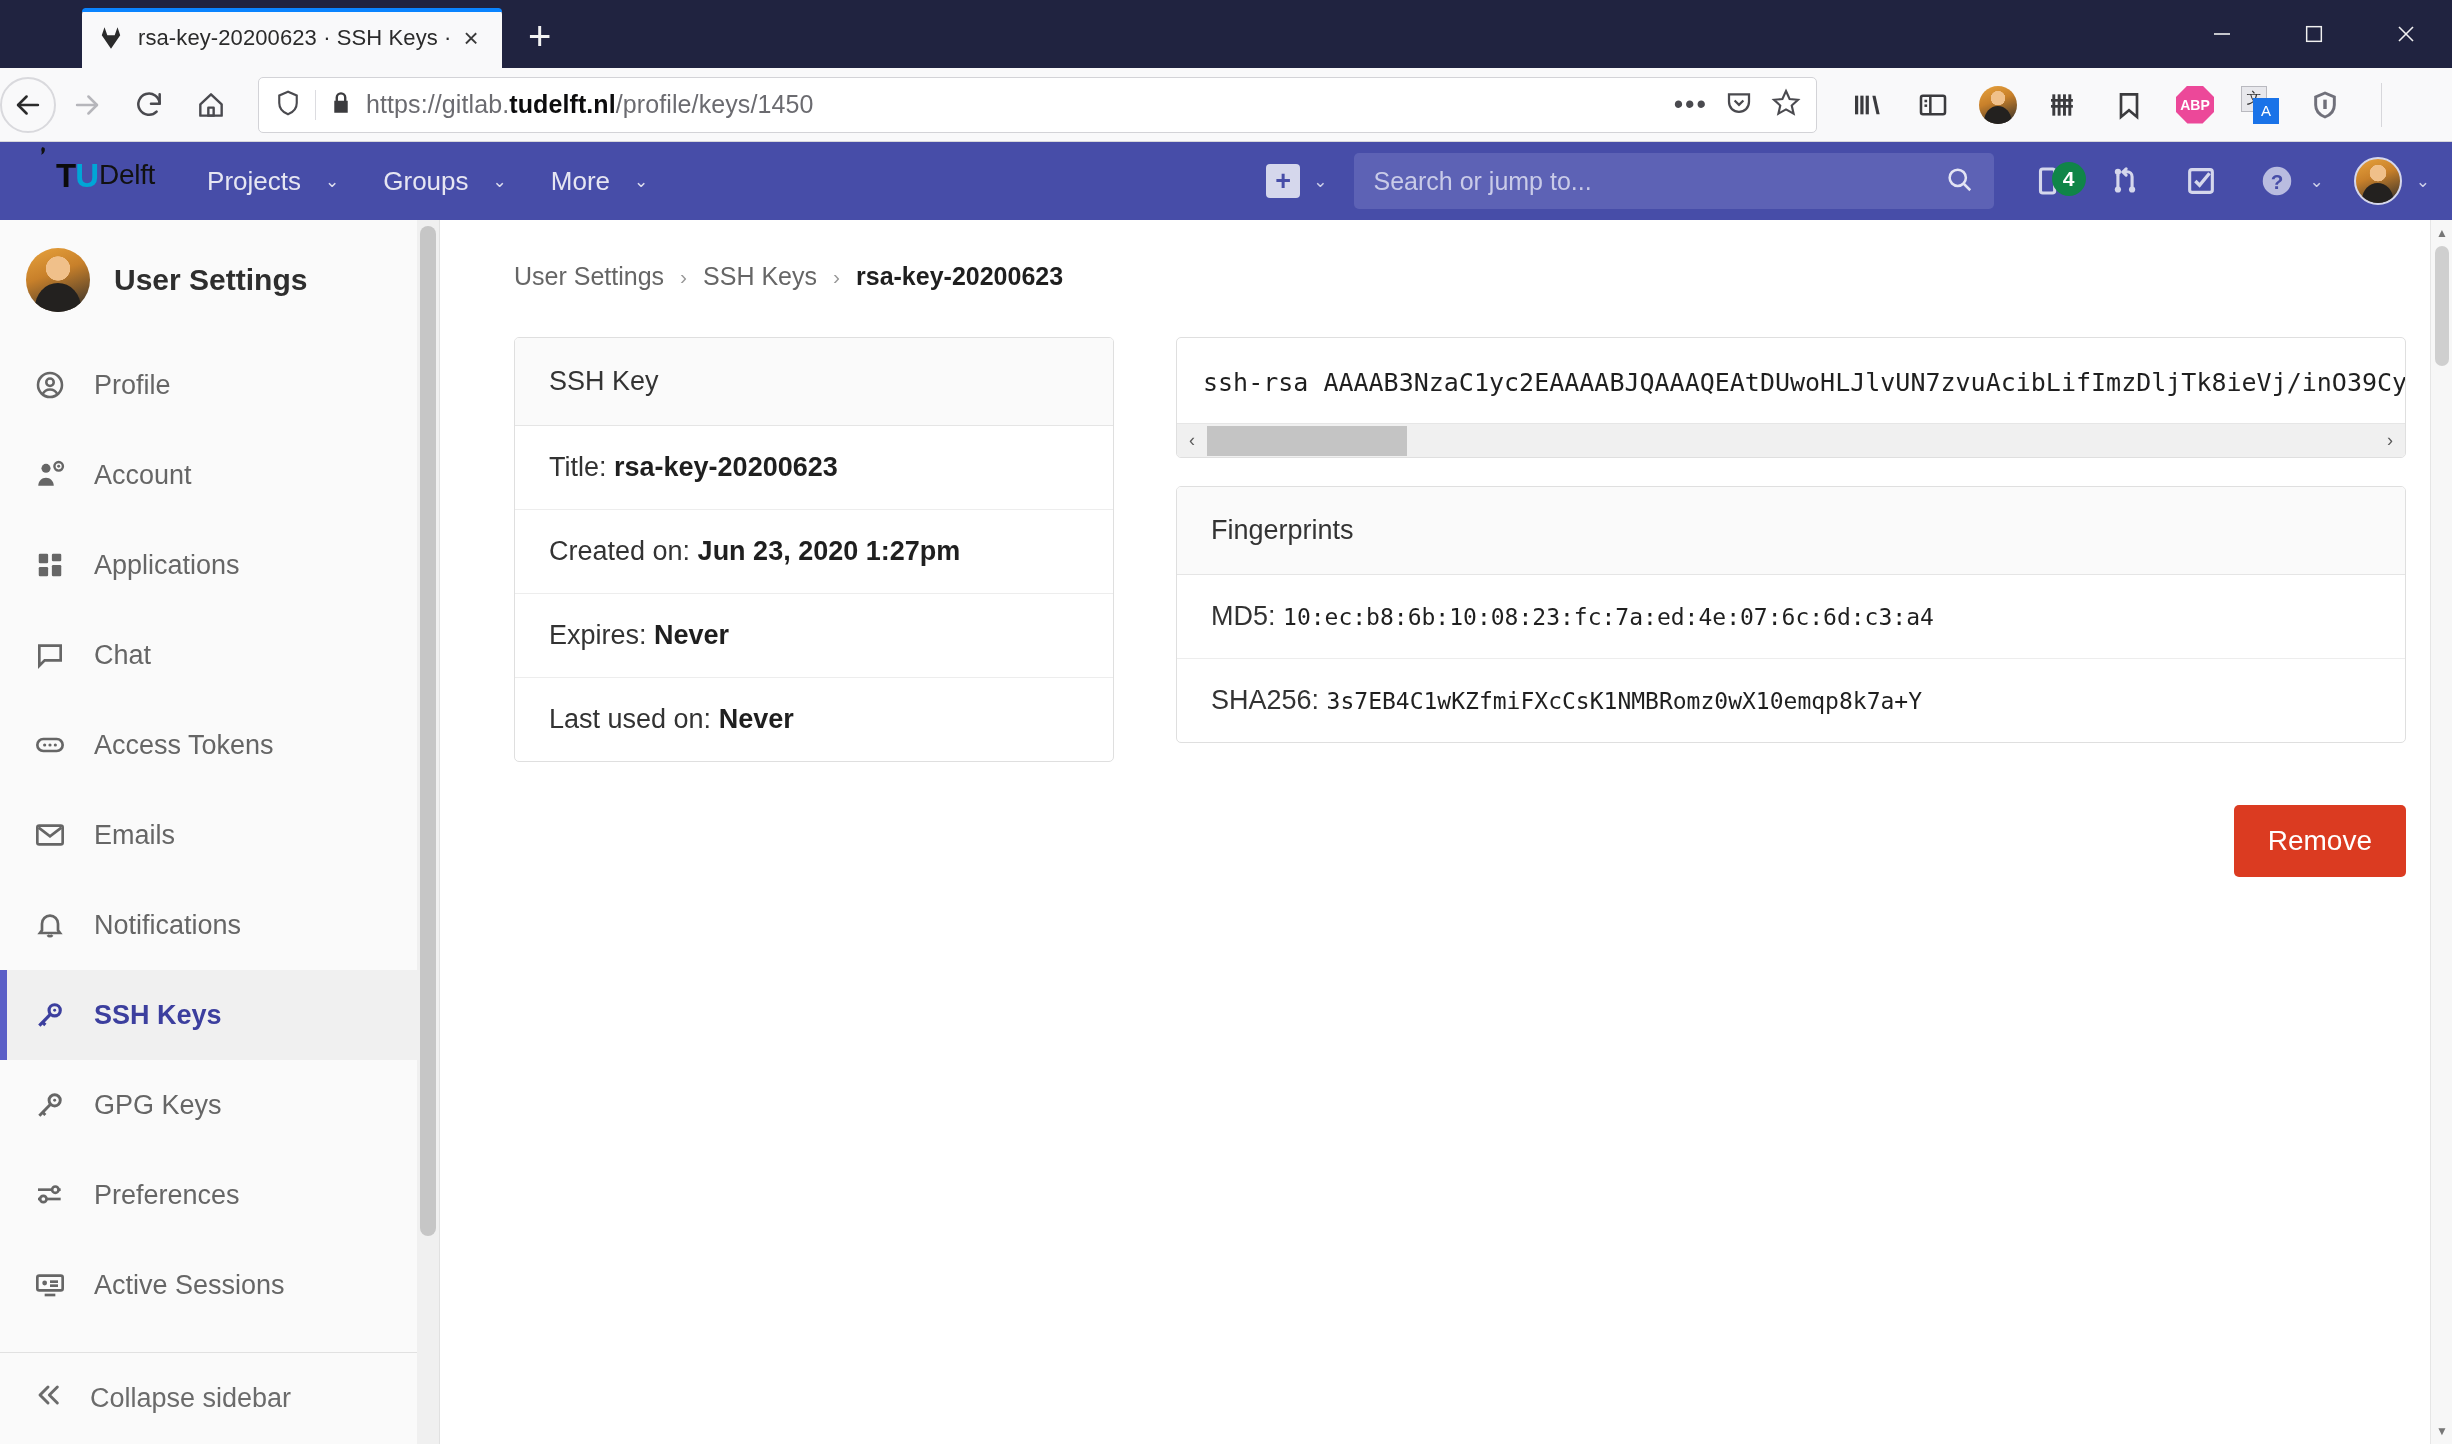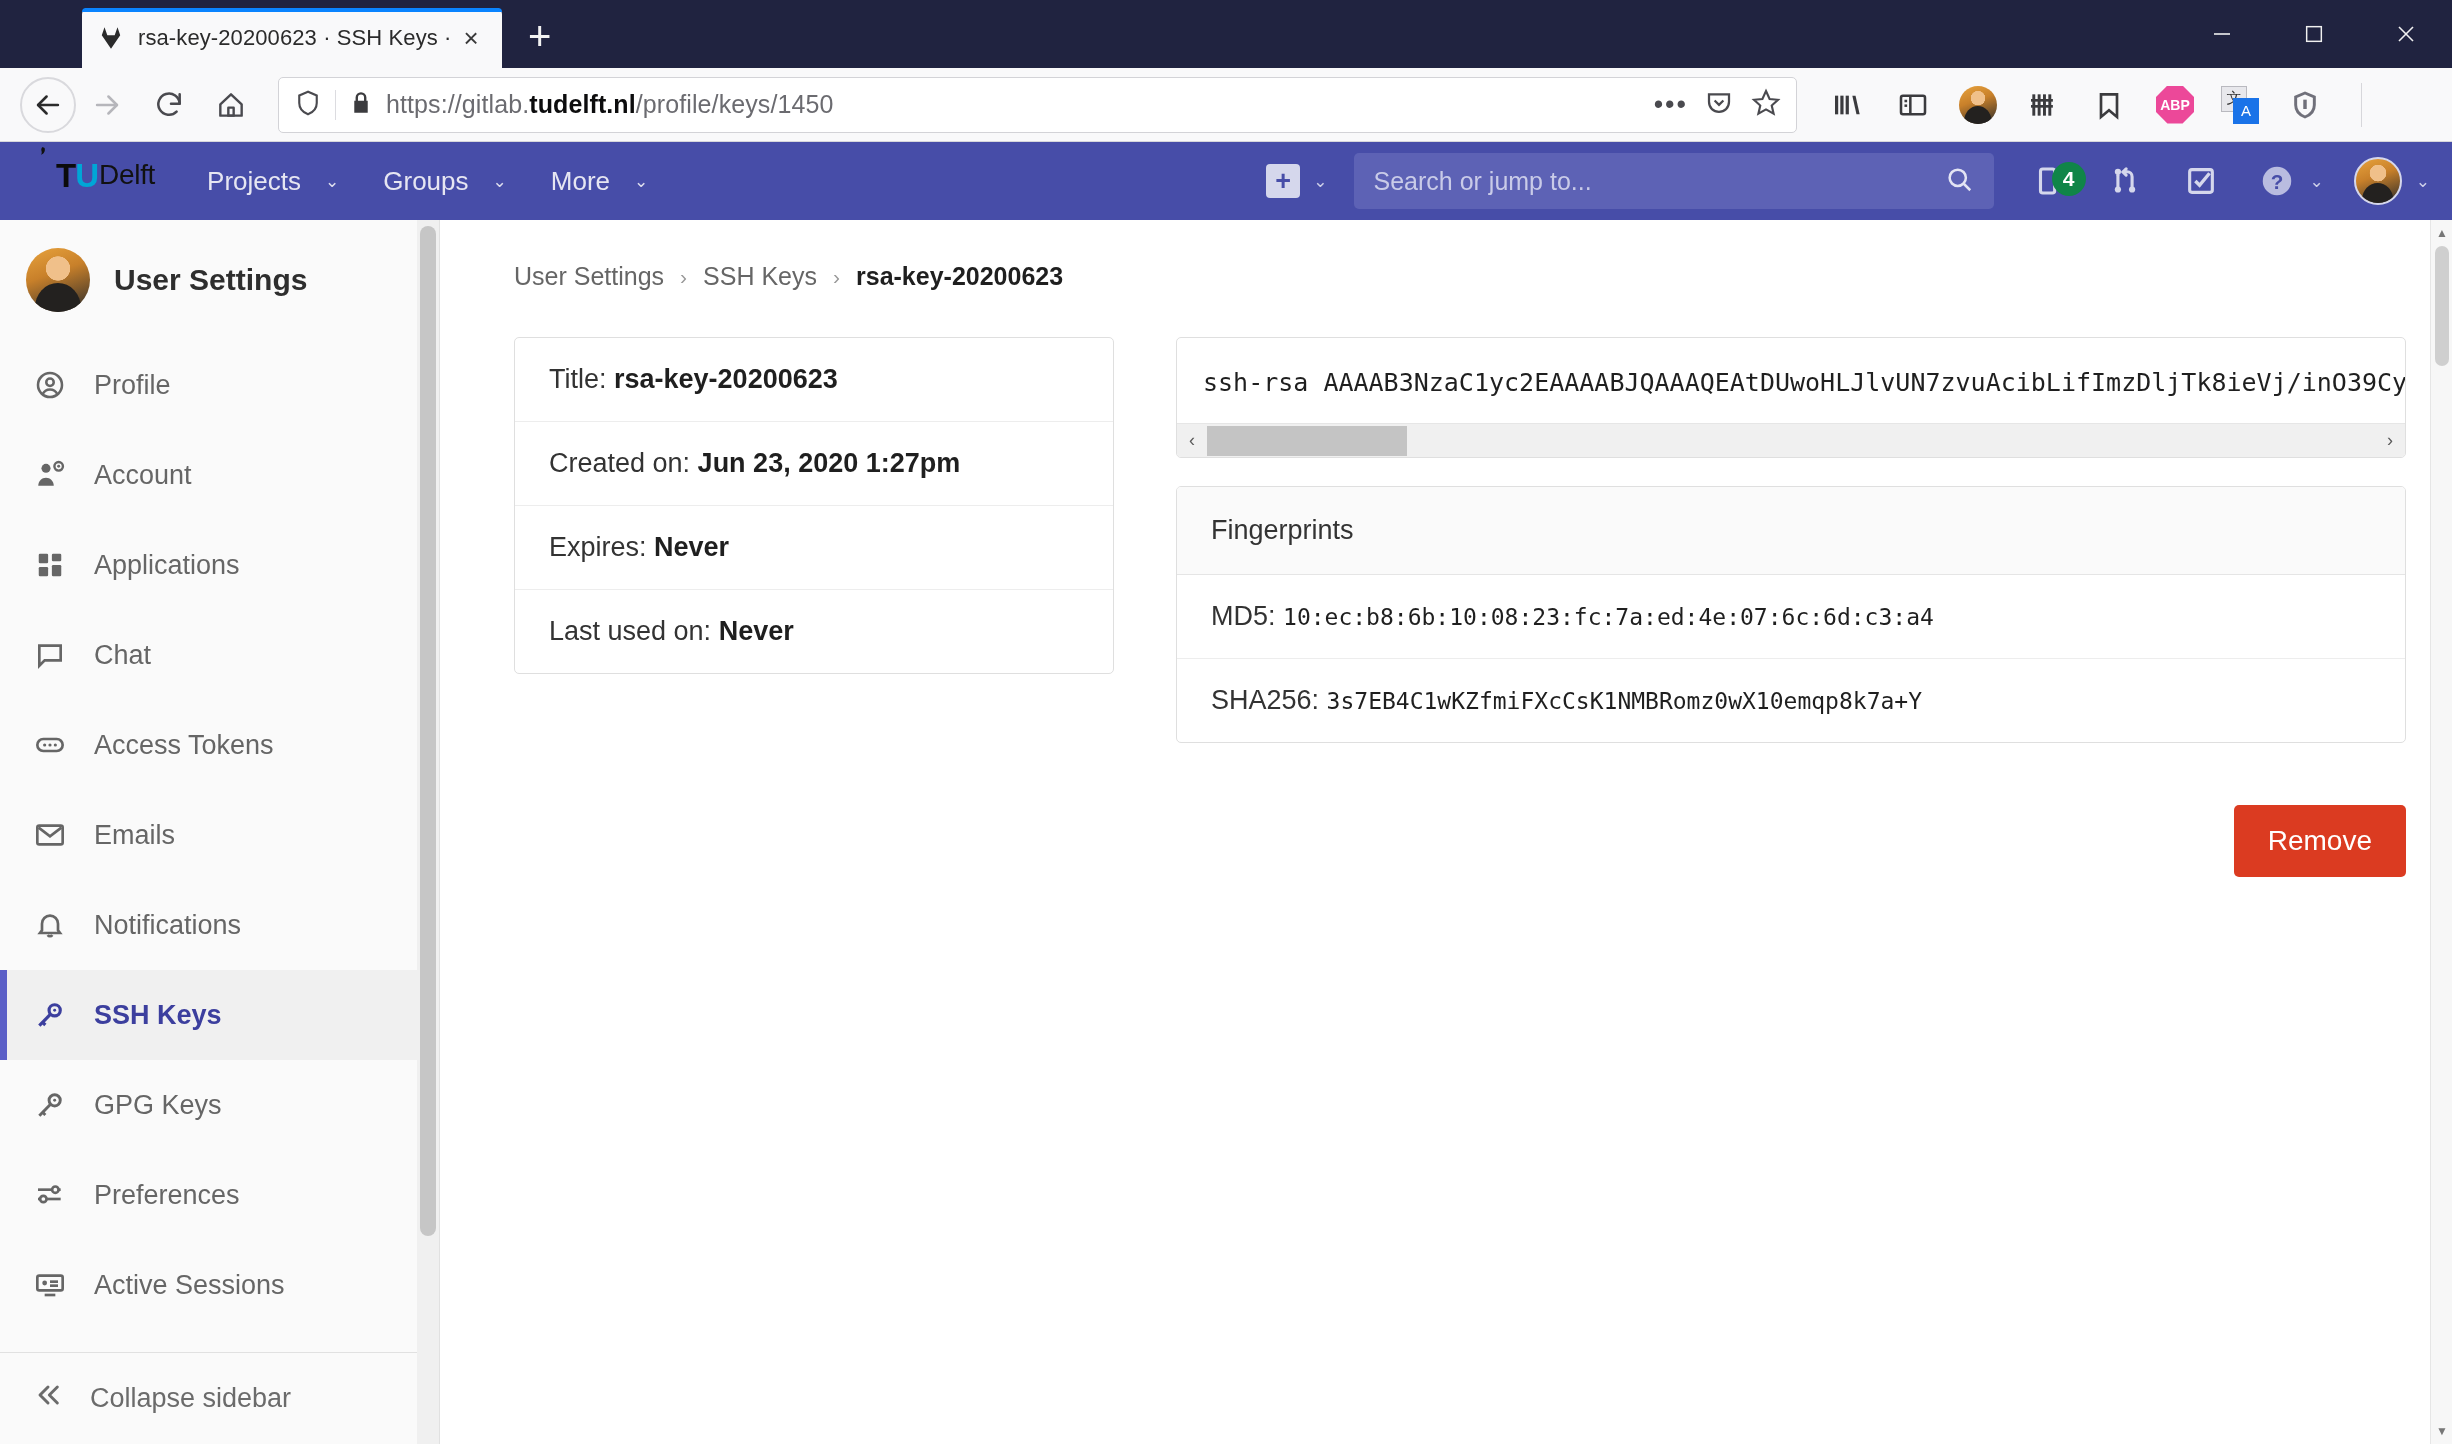--- a/index.html
+++ b/index.html
@@ -42,21 +42,21 @@
   .wincontrols {
     position: absolute; right: 0; top: 0; height: 68px; display: flex; align-items: center;
   }
   .wc { width: 92px; height: 68px; display: flex; align-items: center; justify-content: center;
         color: #f0f0f0; font-size: 24px; }
   .wc svg { display:block; }
 
   
   .navbar {
     height: 74px; flex: 0 0 74px; background: #f9f9fa; display: flex; align-items: center;
-    padding: 0 20px; border-bottom: 1px solid #d7d7db;
+    padding: 0 0; border-bottom: 1px solid #d7d7db;
   }
   .navbtn { width: 62px; height: 62px; display: flex; align-items: center; justify-content: center;
             color: #4a4a4f; }
   .navbtn.back { border: 2px solid #d9d9dd; border-radius: 50%; width: 56px; height: 56px; }
   .navbtn.disabled { color: #b6b6bb; }
   .urlbar {
     flex: 1; height: 56px; margin: 0 16px; background: #fff; border: 1px solid #d3d3d7;
     border-radius: 5px; display: flex; align-items: center; padding: 0 14px; gap: 12px;
   }
   .url-sep { width: 1px; height: 30px; background: #dcdce0; }
@@ -618,20 +618,21 @@
           <span class="crumb">User Settings</span>
           <span class="crumb-sep">›</span>
           <span class="crumb">SSH Keys</span>
           <span class="crumb-sep">›</span>
           <span class="crumb-current">rsa-key-20200623</span>
         </div>
 
         <div class="content-row">
 
           <div class="card left-card">
+            <div class="card-header">SSH Key</div>
             <div class="card-row">
               <span>Title:</span>
               <b>rsa-key-20200623</b>
             </div>
             <div class="card-row">
               <span>Created on:</span>
               <b>Jun 23, 2020 1:27pm</b>
             </div>
             <div class="card-row">
               <span>Expires:</span>

